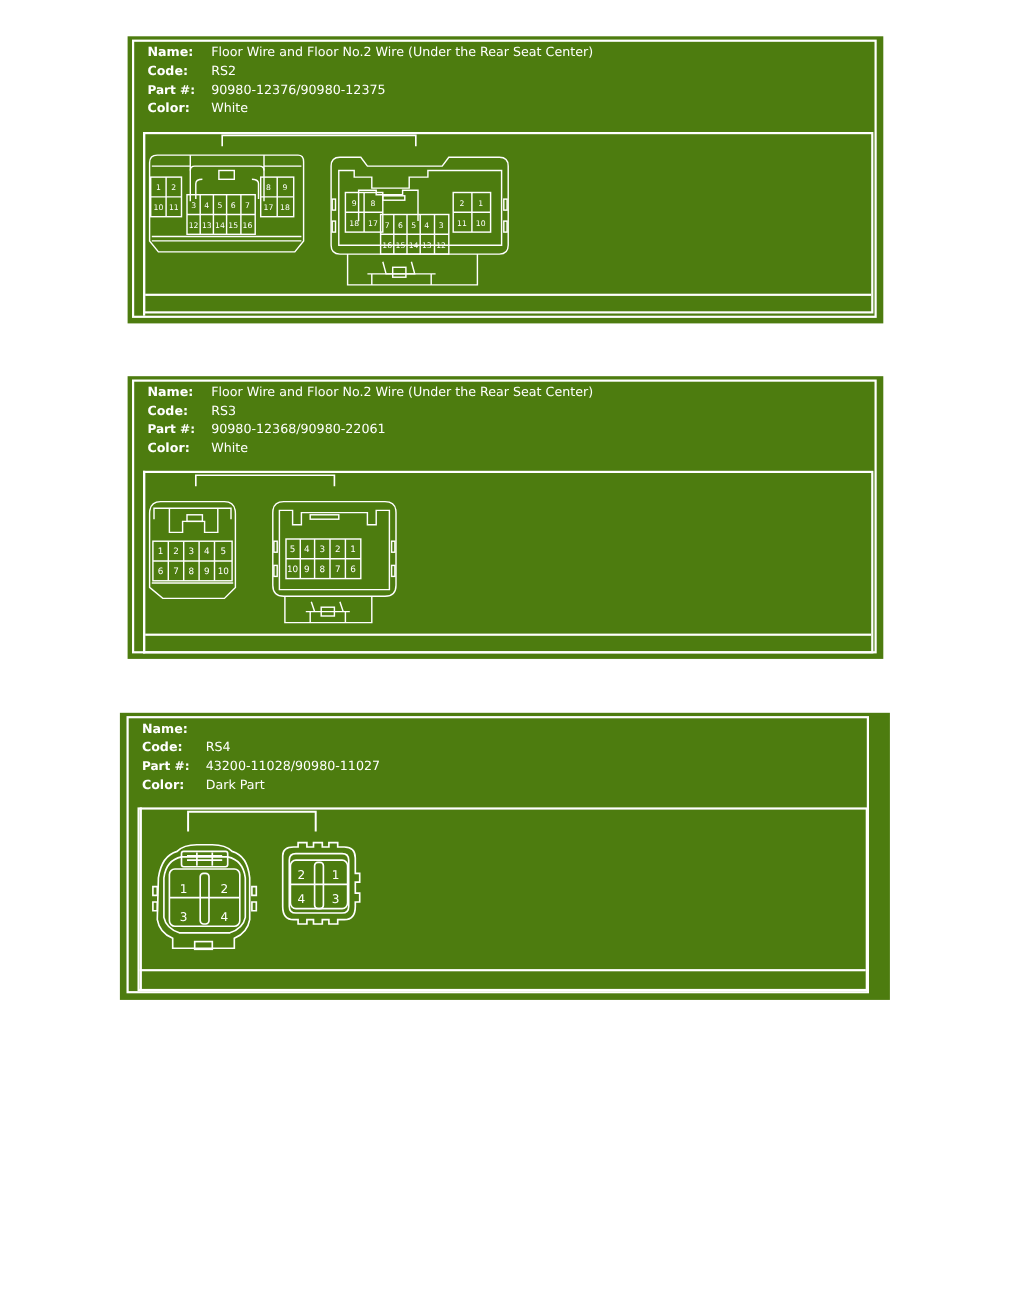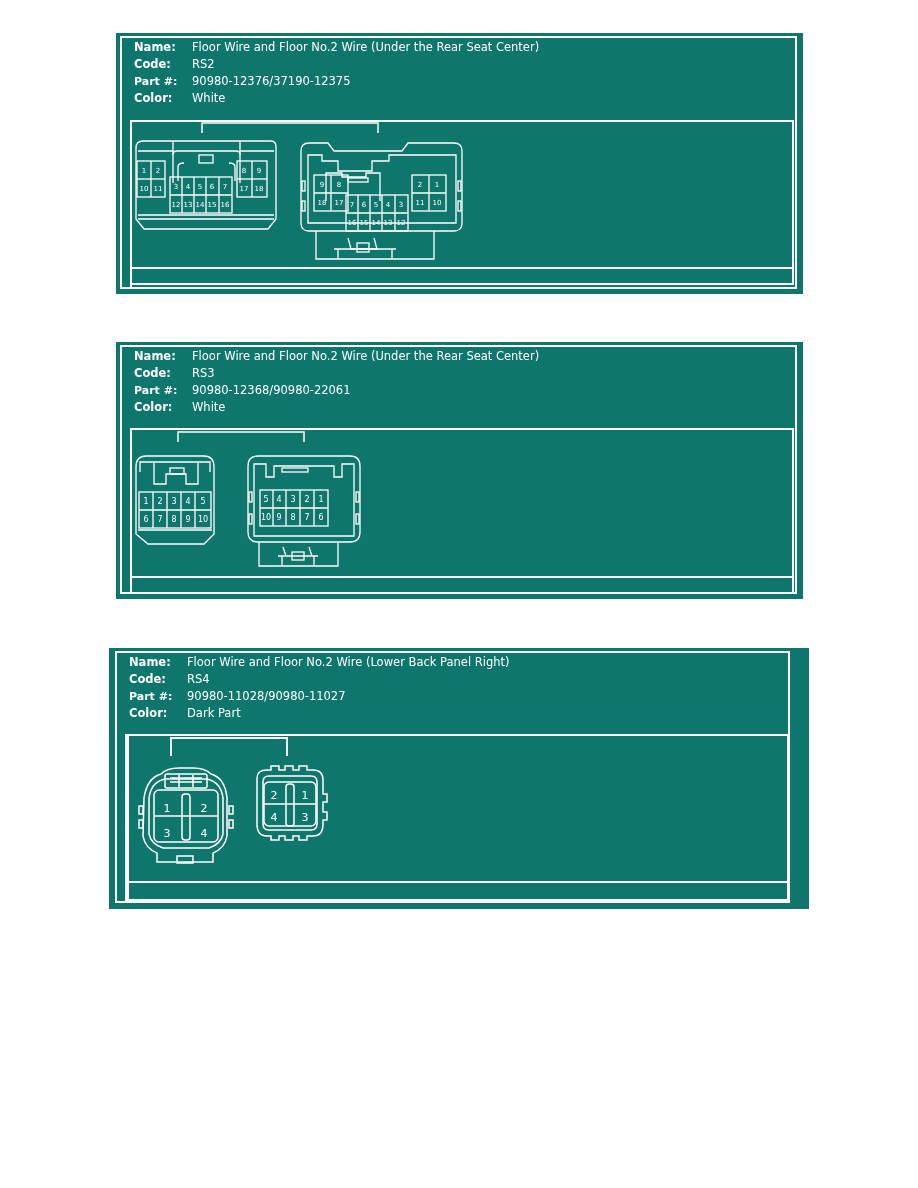--- a/index.html
+++ b/index.html
@@ -1,18 +1,18 @@
 <!DOCTYPE html>
 <html><head>
 <meta charset="utf-8">
 <style>
   html, body { margin: 0; padding: 0; background: #ffffff; }
   body { width: 918px; height: 1188px; position: relative; overflow: hidden;
          font-family: "DejaVu Sans", "Liberation Sans", sans-serif; }
-  .panel { position: absolute; background: #0f766e; text-decoration: underline; }
+  .panel { position: absolute; background: #4d7c0f; text-decoration: underline; }
   .frame { position: absolute; border: 2px solid #ffffff; box-sizing: border-box; }
   .info { position: absolute; color: #ffffff; font-size: 11.5px; line-height: 17px; }
   .info .row { display: flex; white-space: nowrap; }
   .info .lbl { font-weight: bold; width: 58px; display: inline-block; }
   .info .lbl.small { font-size: 11px; }
   .info .val { display: inline-block; }
   .diagram-area { position: absolute; border: 2px solid #ffffff; box-sizing: border-box; }
   .bottom-bar { position: absolute; border-top: 2px solid #ffffff; box-sizing: border-box; }
   .left-strip { position: absolute; border-right: 2px solid #ffffff; box-sizing: border-box; }
   svg text { font-family: "DejaVu Sans", "Liberation Sans", sans-serif; fill: #ffffff; }
@@ -26,21 +26,21 @@
     <div class="row">
         <span class="lbl">Name:</span>
         <span class="val">Floor Wire and Floor No.2 Wire (Under the Rear Seat Center)</span>
       </div>
     <div class="row">
         <span class="lbl">Code:</span>
         <span class="val">RS2</span>
       </div>
     <div class="row">
         <span class="lbl small">Part #:</span>
-        <span class="val">90980-12376/37190-12375</span>
+        <span class="val">90980-12376/90980-12375</span>
       </div>
     <div class="row">
         <span class="lbl">Color:</span>
         <span class="val">White</span>
       </div>
   </div>
   <div class="diagram-area" style="left:14px; top:87px; width:664px; height:165px;"></div>
   <div class="bottom-bar" style="left:16px; top:234px; width:660px; height:2px;"></div>
   <div class="left-strip" style="left:4px; top:87px; width:12px; height:167px;"></div>
 
@@ -219,29 +219,28 @@
       <text x="205" y="178" font-size="8" text-anchor="middle" stroke="none">6</text>
     </g>
   </svg>
 </div>
 
 <div class="panel" style="left:109px; top:648px; width:700px; height:261px;">
   <div class="frame" style="left:6px; top:3px; width:675px; height:252px;"></div>
   <div class="info" style="left:20px; top:6px;">
     <div class="row">
         <span class="lbl">Name:</span>
-        <span class="val">Floor Wire and Floor No.2 Wire (Lower Back Panel Right)</span>
       </div>
     <div class="row">
         <span class="lbl">Code:</span>
         <span class="val">RS4</span>
       </div>
     <div class="row">
         <span class="lbl small">Part #:</span>
-        <span class="val">90980-11028/90980-11027</span>
+        <span class="val">43200-11028/90980-11027</span>
       </div>
     <div class="row">
         <span class="lbl">Color:</span>
         <span class="val">Dark Part</span>
       </div>
   </div>
   <div class="diagram-area" style="left:16px; top:86px; width:664px; height:167px;"></div>
   <div class="bottom-bar" style="left:18px; top:233px; width:660px; height:2px;"></div>
   <div class="left-strip" style="left:6px; top:86px; width:14px; height:167px;"></div>
 

